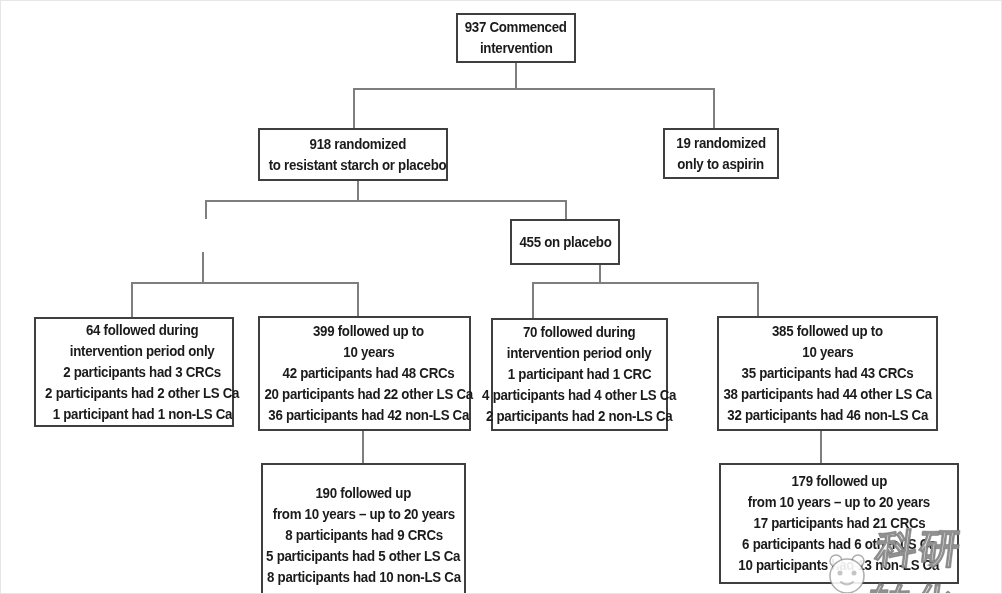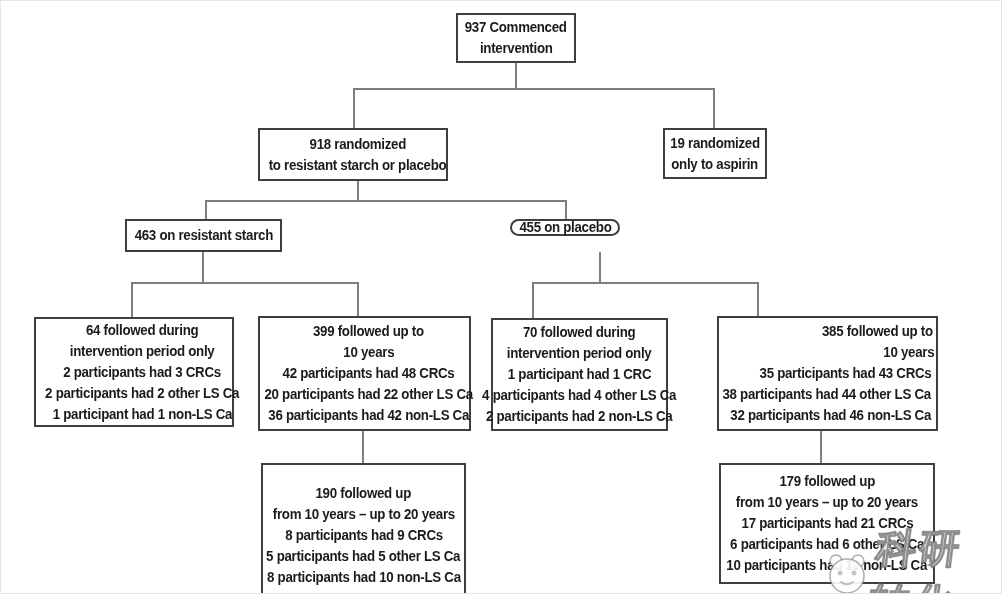--- a/index.html
+++ b/index.html
@@ -88,29 +88,26 @@
 
   <div class="box" style="left:455px; top:12px; width:120px; height:50px;">
     <div class="ln">937 Commenced</div>
     <div class="ln">intervention</div>
   </div>
 
   <div class="box" style="left:257px; top:127px; width:190px; height:53px;padding-left:10px;">
     <div class="ln">918 randomized</div>
     <div class="ln">to resistant starch or placebo</div>
   </div>
-  <div class="box" style="left:662px; top:127px; width:104px; height:51px;">
+  <div class="box" style="left:662px; top:127px; width:116px; height:51px;">
     <div class="ln">19 randomized</div>
     <div class="ln">only to aspirin</div>
   </div>
 
-  <div class="box" style="left:124px; top:218px; width:157px; height:33px;">
-    <div class="ln">463 on resistant starch</div>
-  </div>
-  <div class="box" style="left:509px; top:218px; width:110px; height:17px;border-radius:15px;">
+  <div class="box" style="left:509px; top:218px; width:110px; height:46px;">
     <div class="ln">455 on placebo</div>
   </div>
 
   <div class="box" style="left:33px; top:316px; width:200px; height:110px;padding-left:16px;">
     <div class="ln">64 followed during</div>
     <div class="ln">intervention period only</div>
     <div class="ln">2 participants had 3 CRCs</div>
     <div class="ln">2 participants had 2 other LS Ca</div>
     <div class="ln">1 participant had 1 non-LS Ca</div>
   </div>
@@ -121,36 +118,36 @@
     <div class="ln">20 participants had 22 other LS Ca</div>
     <div class="ln">36 participants had 42 non-LS Ca</div>
   </div>
   <div class="box" style="left:490px; top:317px; width:177px; height:113px;">
     <div class="ln">70 followed during</div>
     <div class="ln">intervention period only</div>
     <div class="ln">1 participant had 1 CRC</div>
     <div class="ln">4 participants had 4 other LS Ca</div>
     <div class="ln">2 participants had 2 non-LS Ca</div>
   </div>
-  <div class="box" style="left:716px; top:315px; width:221px; height:115px;align-items:flex-end;">
+  <div class="box" style="left:716px; top:315px; width:221px; height:115px;">
     <div class="ln">385 followed up to</div>
     <div class="ln">10 years</div>
     <div class="ln">35 participants had 43 CRCs</div>
     <div class="ln">38 participants had 44 other LS Ca</div>
     <div class="ln">32 participants had 46 non-LS Ca</div>
   </div>
 
   <div class="box" style="left:260px; top:462px; width:205px; height:144px;">
     <div class="ln">190 followed up</div>
     <div class="ln">from 10 years – up to 20 years</div>
     <div class="ln">8 participants had 9 CRCs</div>
     <div class="ln">5 participants had 5 other LS Ca</div>
     <div class="ln">8 participants had 10 non-LS Ca</div>
   </div>
-  <div class="box" style="left:718px; top:462px; width:216px; height:121px;">
+  <div class="box" style="left:718px; top:462px; width:240px; height:121px;">
     <div class="ln">179 followed up</div>
     <div class="ln">from 10 years – up to 20 years</div>
     <div class="ln">17 participants had 21 CRCs</div>
     <div class="ln">6 participants had 6 other LS Ca</div>
     <div class="ln">10 participants had 13 non-LS Ca</div>
   </div>
 
   <div class="watermark">
     <span>
       <svg width="48" height="50" viewBox="0 0 48 50">

